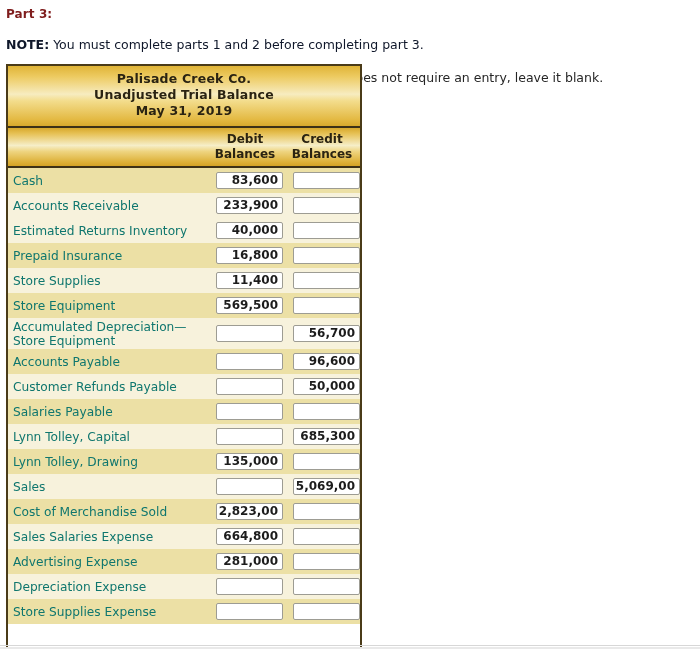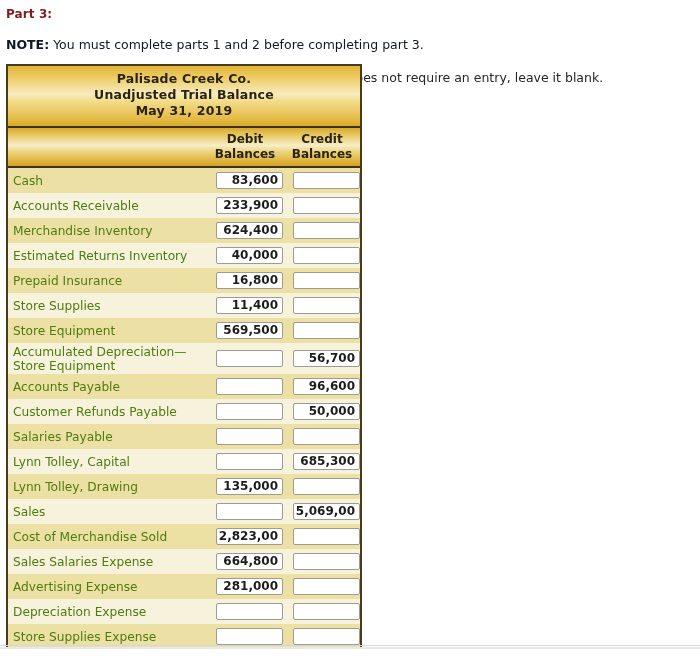--- a/index.html
+++ b/index.html
@@ -112,21 +112,21 @@
   }
   .tb-row.alt-dark  { background: #ece0a5; }
   .tb-row.alt-light { background: #f7f2dc; }
   .tb-row.tall { min-height: 31px; }
 
   .cell-acct {
     width: 199px;
     padding-left: 5px;
     box-sizing: border-box;
     font-size: 12.2px;
-    color: #4d7c0f;
+    color: #0f766e;
     line-height: 14px;
   }
   .cell-acct .l2 { display: block; }
 
   .cell-amt {
     width: 76px;
     box-sizing: border-box;
     display: flex;
     justify-content: flex-end;
     align-items: center;
@@ -217,30 +217,20 @@
       <div class="tb-row alt-light">
         <div class="cell-acct">Accounts Receivable</div>
         <div class="cell-amt">
           <div class="amt-box">233,900</div>
         </div>
         <div class="cell-gap"></div>
         <div class="cell-amt">
           <div class="amt-box empty"></div>
         </div>
       </div>
-      <div class="tb-row alt-dark">
-        <div class="cell-acct">Merchandise Inventory</div>
-        <div class="cell-amt">
-          <div class="amt-box">624,400</div>
-        </div>
-        <div class="cell-gap"></div>
-        <div class="cell-amt">
-          <div class="amt-box empty"></div>
-        </div>
-      </div>
       <div class="tb-row alt-light">
         <div class="cell-acct">Estimated Returns Inventory</div>
         <div class="cell-amt">
           <div class="amt-box">40,000</div>
         </div>
         <div class="cell-gap"></div>
         <div class="cell-amt">
           <div class="amt-box empty"></div>
         </div>
       </div>

